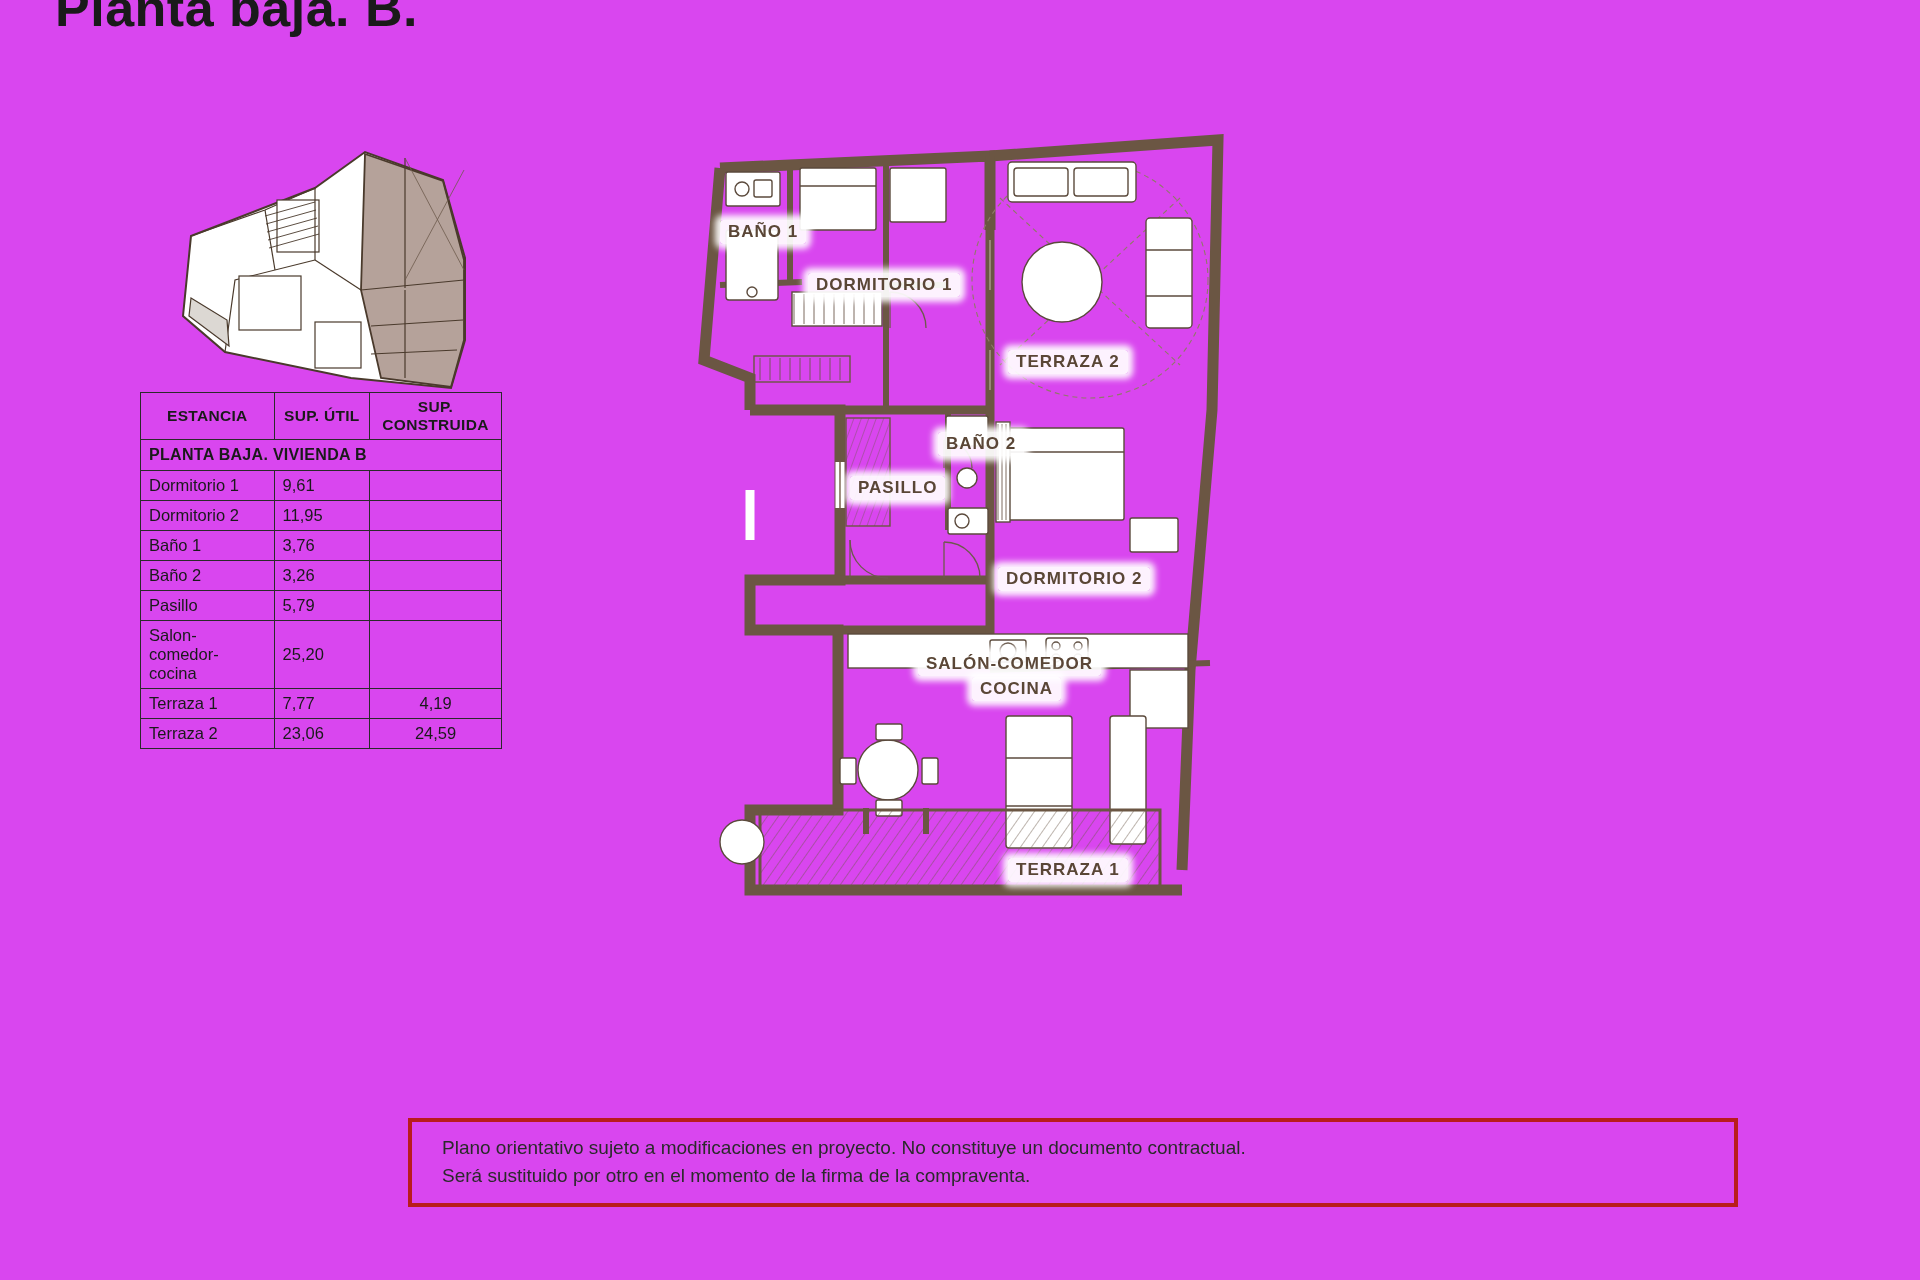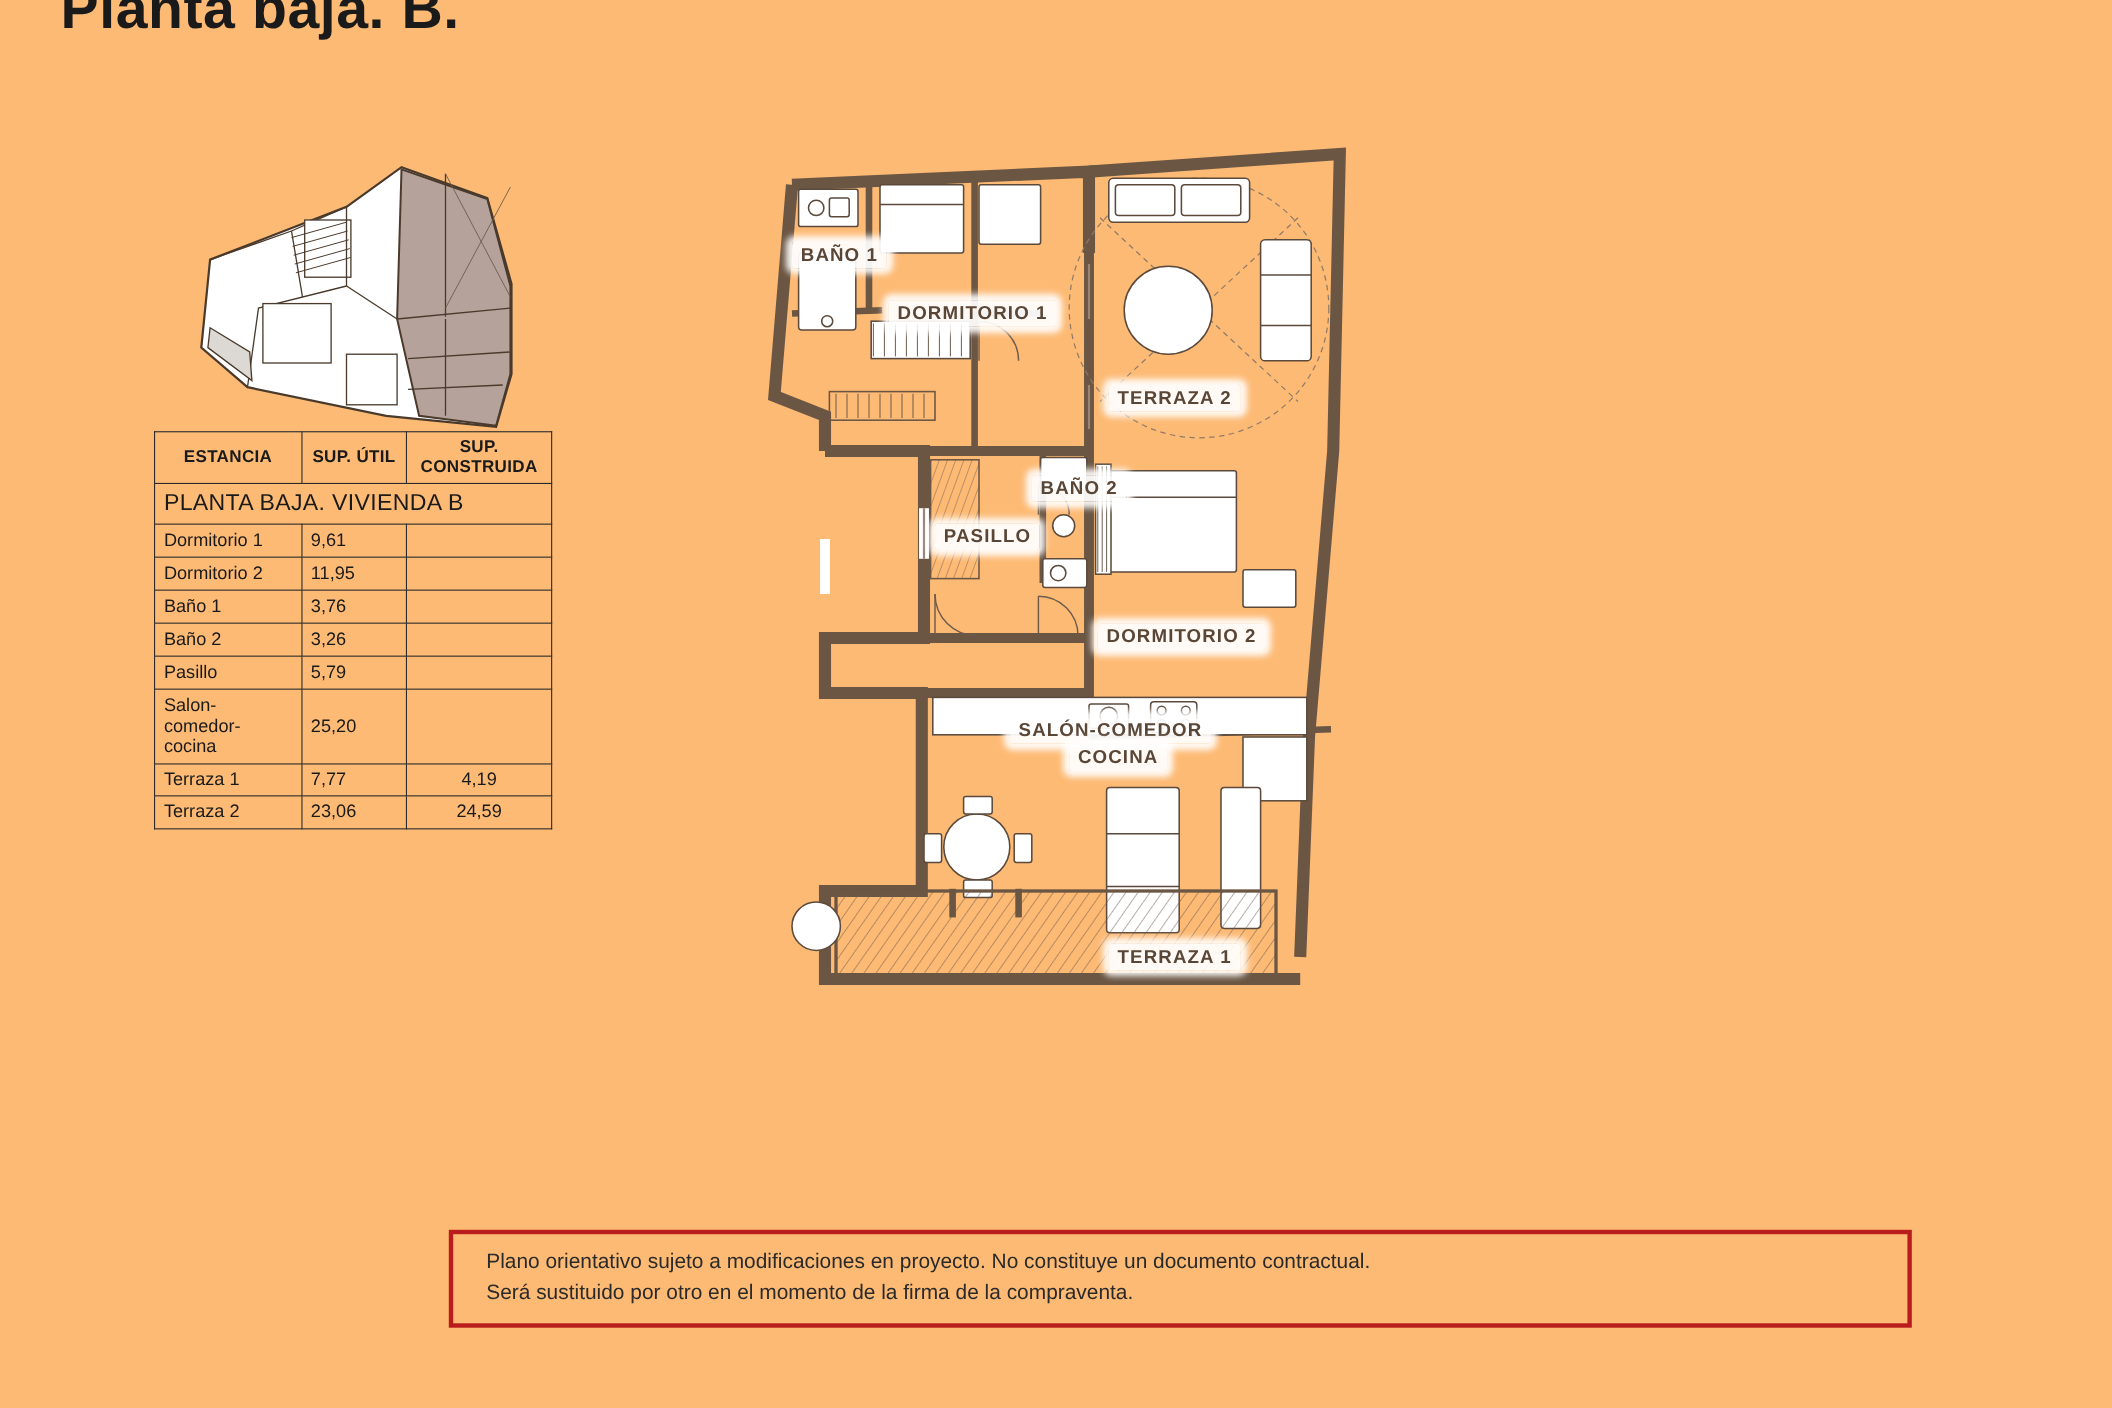--- a/index.html
+++ b/index.html
@@ -6,21 +6,21 @@
   html, body {
     margin: 0; padding: 0;
     width: 1920px; height: 1280px;
     background: #ffffff;
     font-family: "Liberation Sans", sans-serif;
     overflow: hidden;
   }
   #page {
     position: relative;
     width: 1920px; height: 1280px;
-    background: #fdba74;
+    background: #d946ef;
   }
 
   
   #title {
     position: absolute;
     left: 55px; top: -22px;
     font-size: 52px;
     font-weight: 700;
     color: #1a1a1a;
     letter-spacing: 0.5px;
@@ -56,23 +56,23 @@
   table.areas th {
     text-align: center;
     font-weight: 700;
     font-size: 15.5px;
     letter-spacing: 0.3px;
   }
   .col-name { width: 134px; text-align: left; }
   .col-util { width: 96px;  }
   .col-cons { width: 132px; text-align: center; }
   tr.section td {
-    font-weight: 400;
+    font-weight: 700;
     letter-spacing: 0.3px;
-    font-size: 21px;
+    font-size: 16px;
     padding-top: 6px; padding-bottom: 6px;
   }
   tr.total td { font-weight: 700; }
   td.multi { line-height: 1.18; }
 
   
   #plan {
     position: absolute;
     left: 690px; top: 110px;
     width: 800px; height: 800px;

